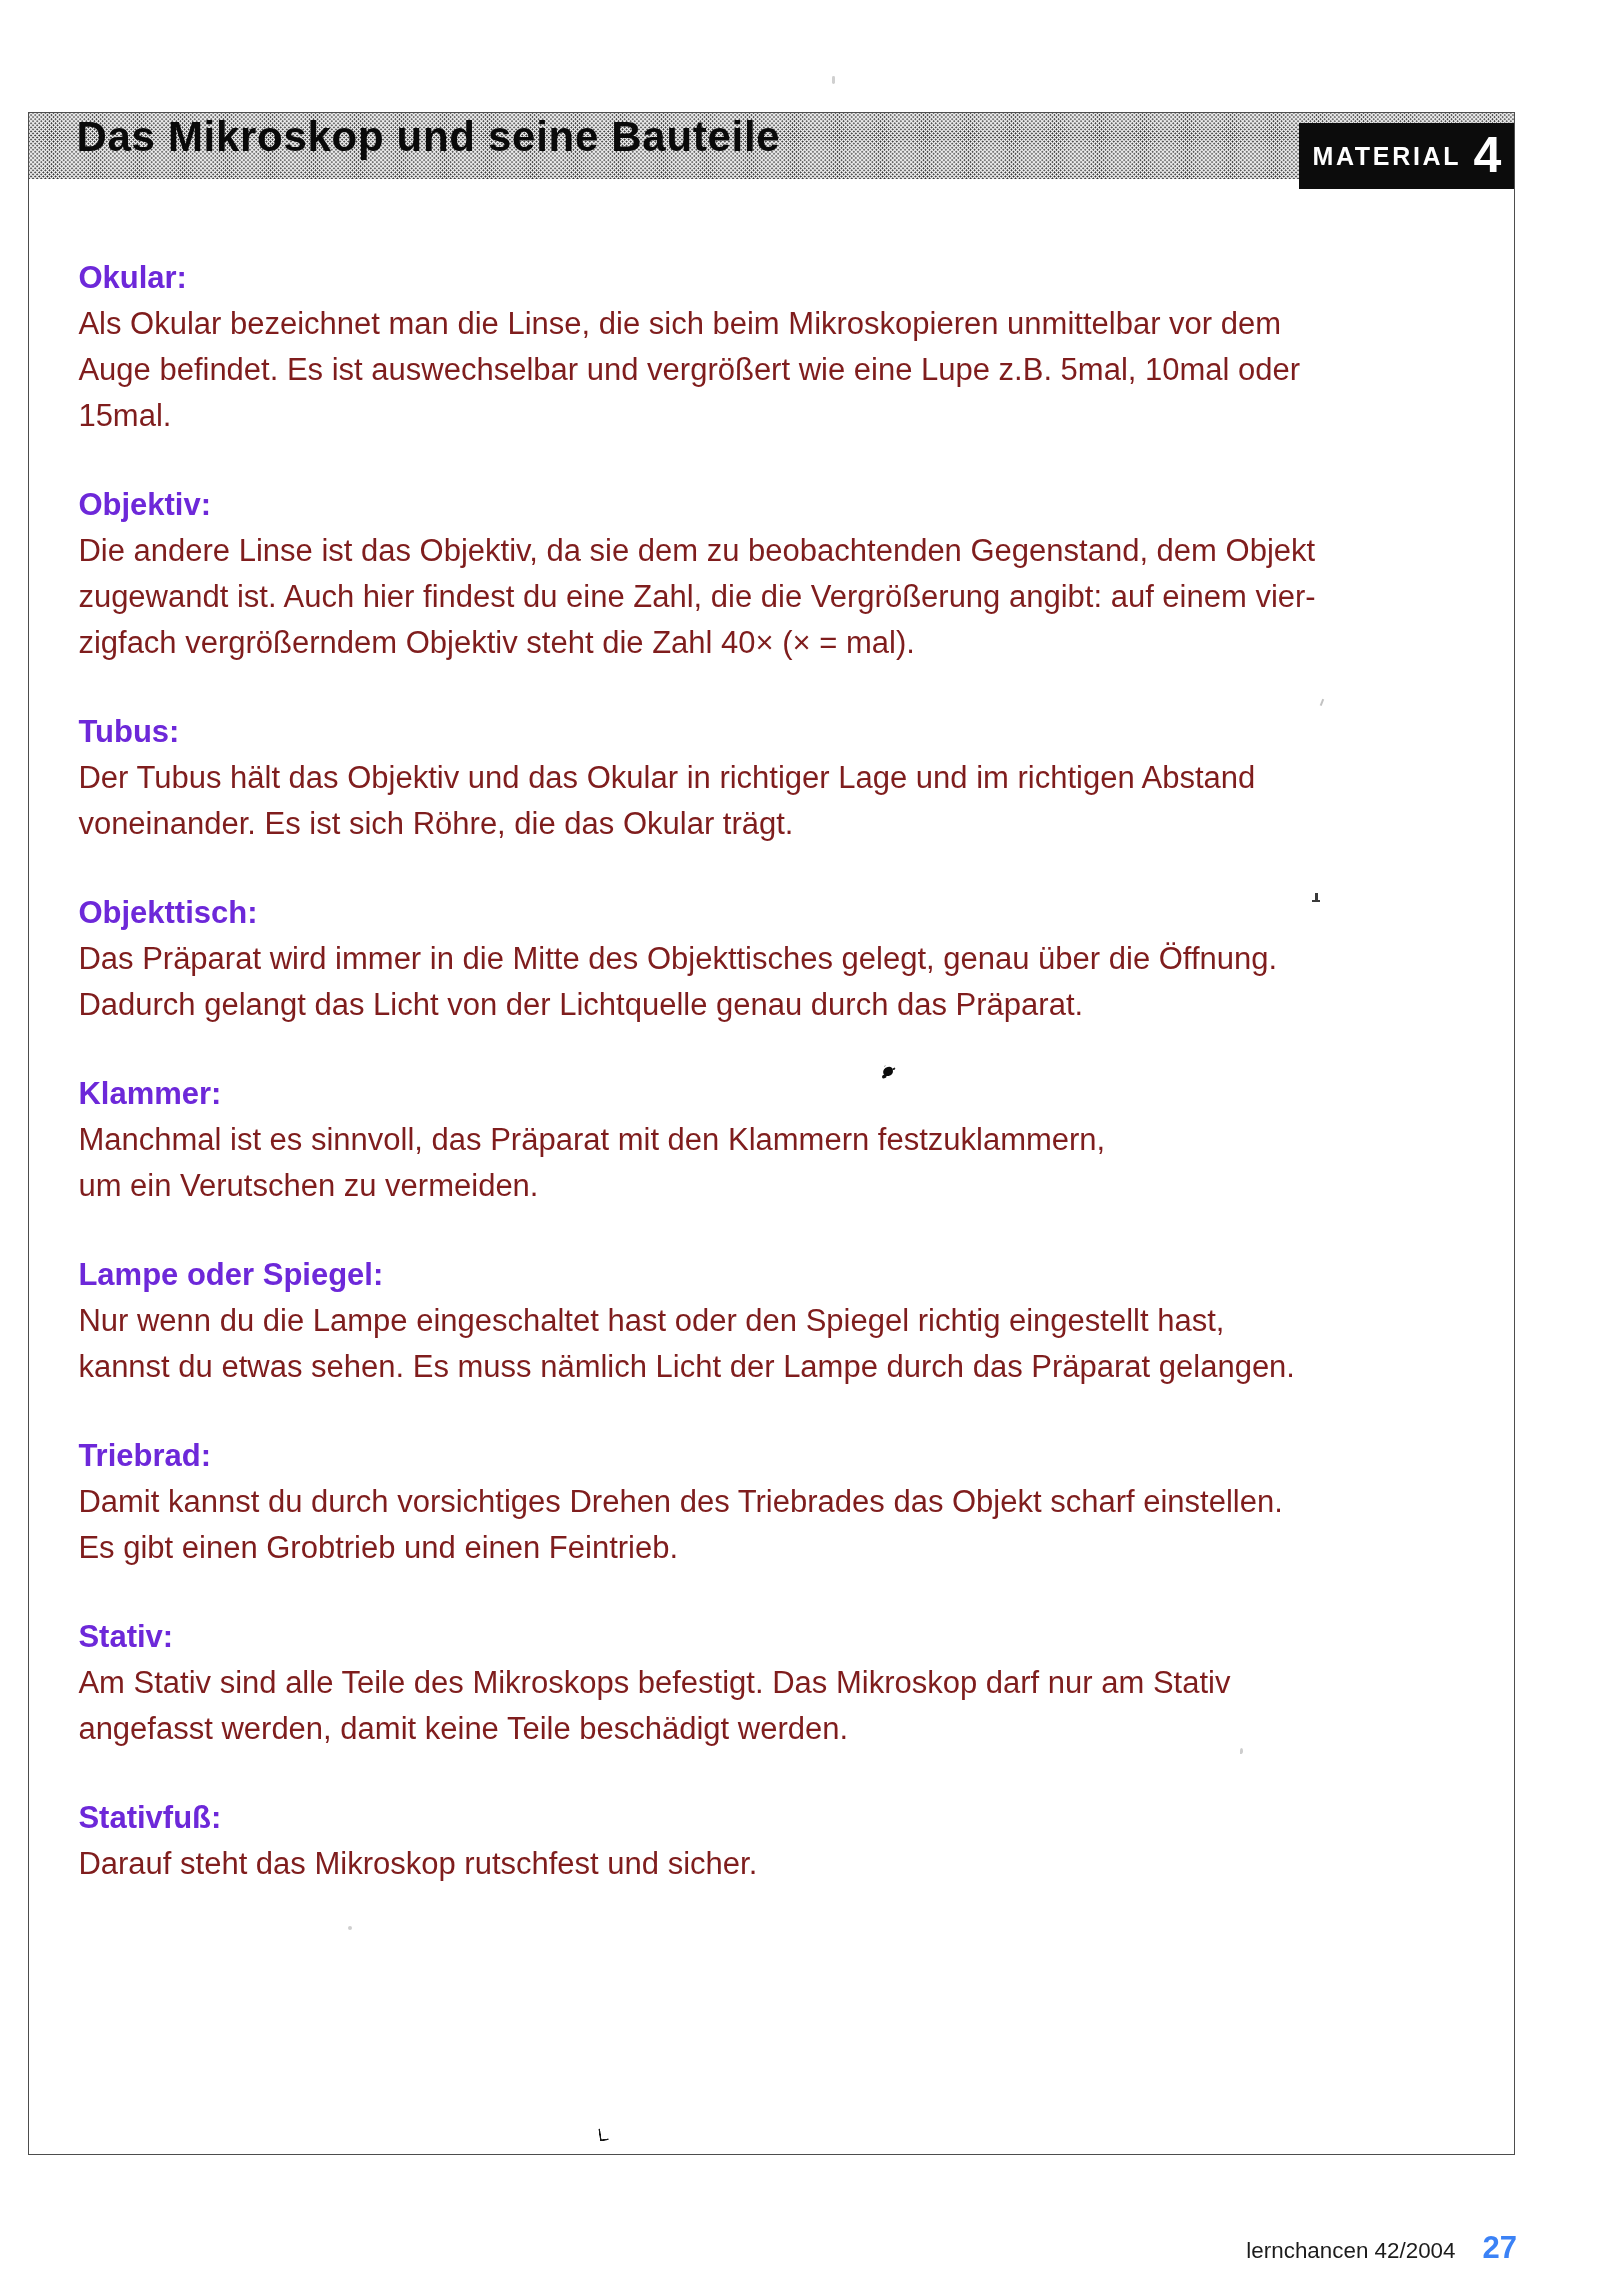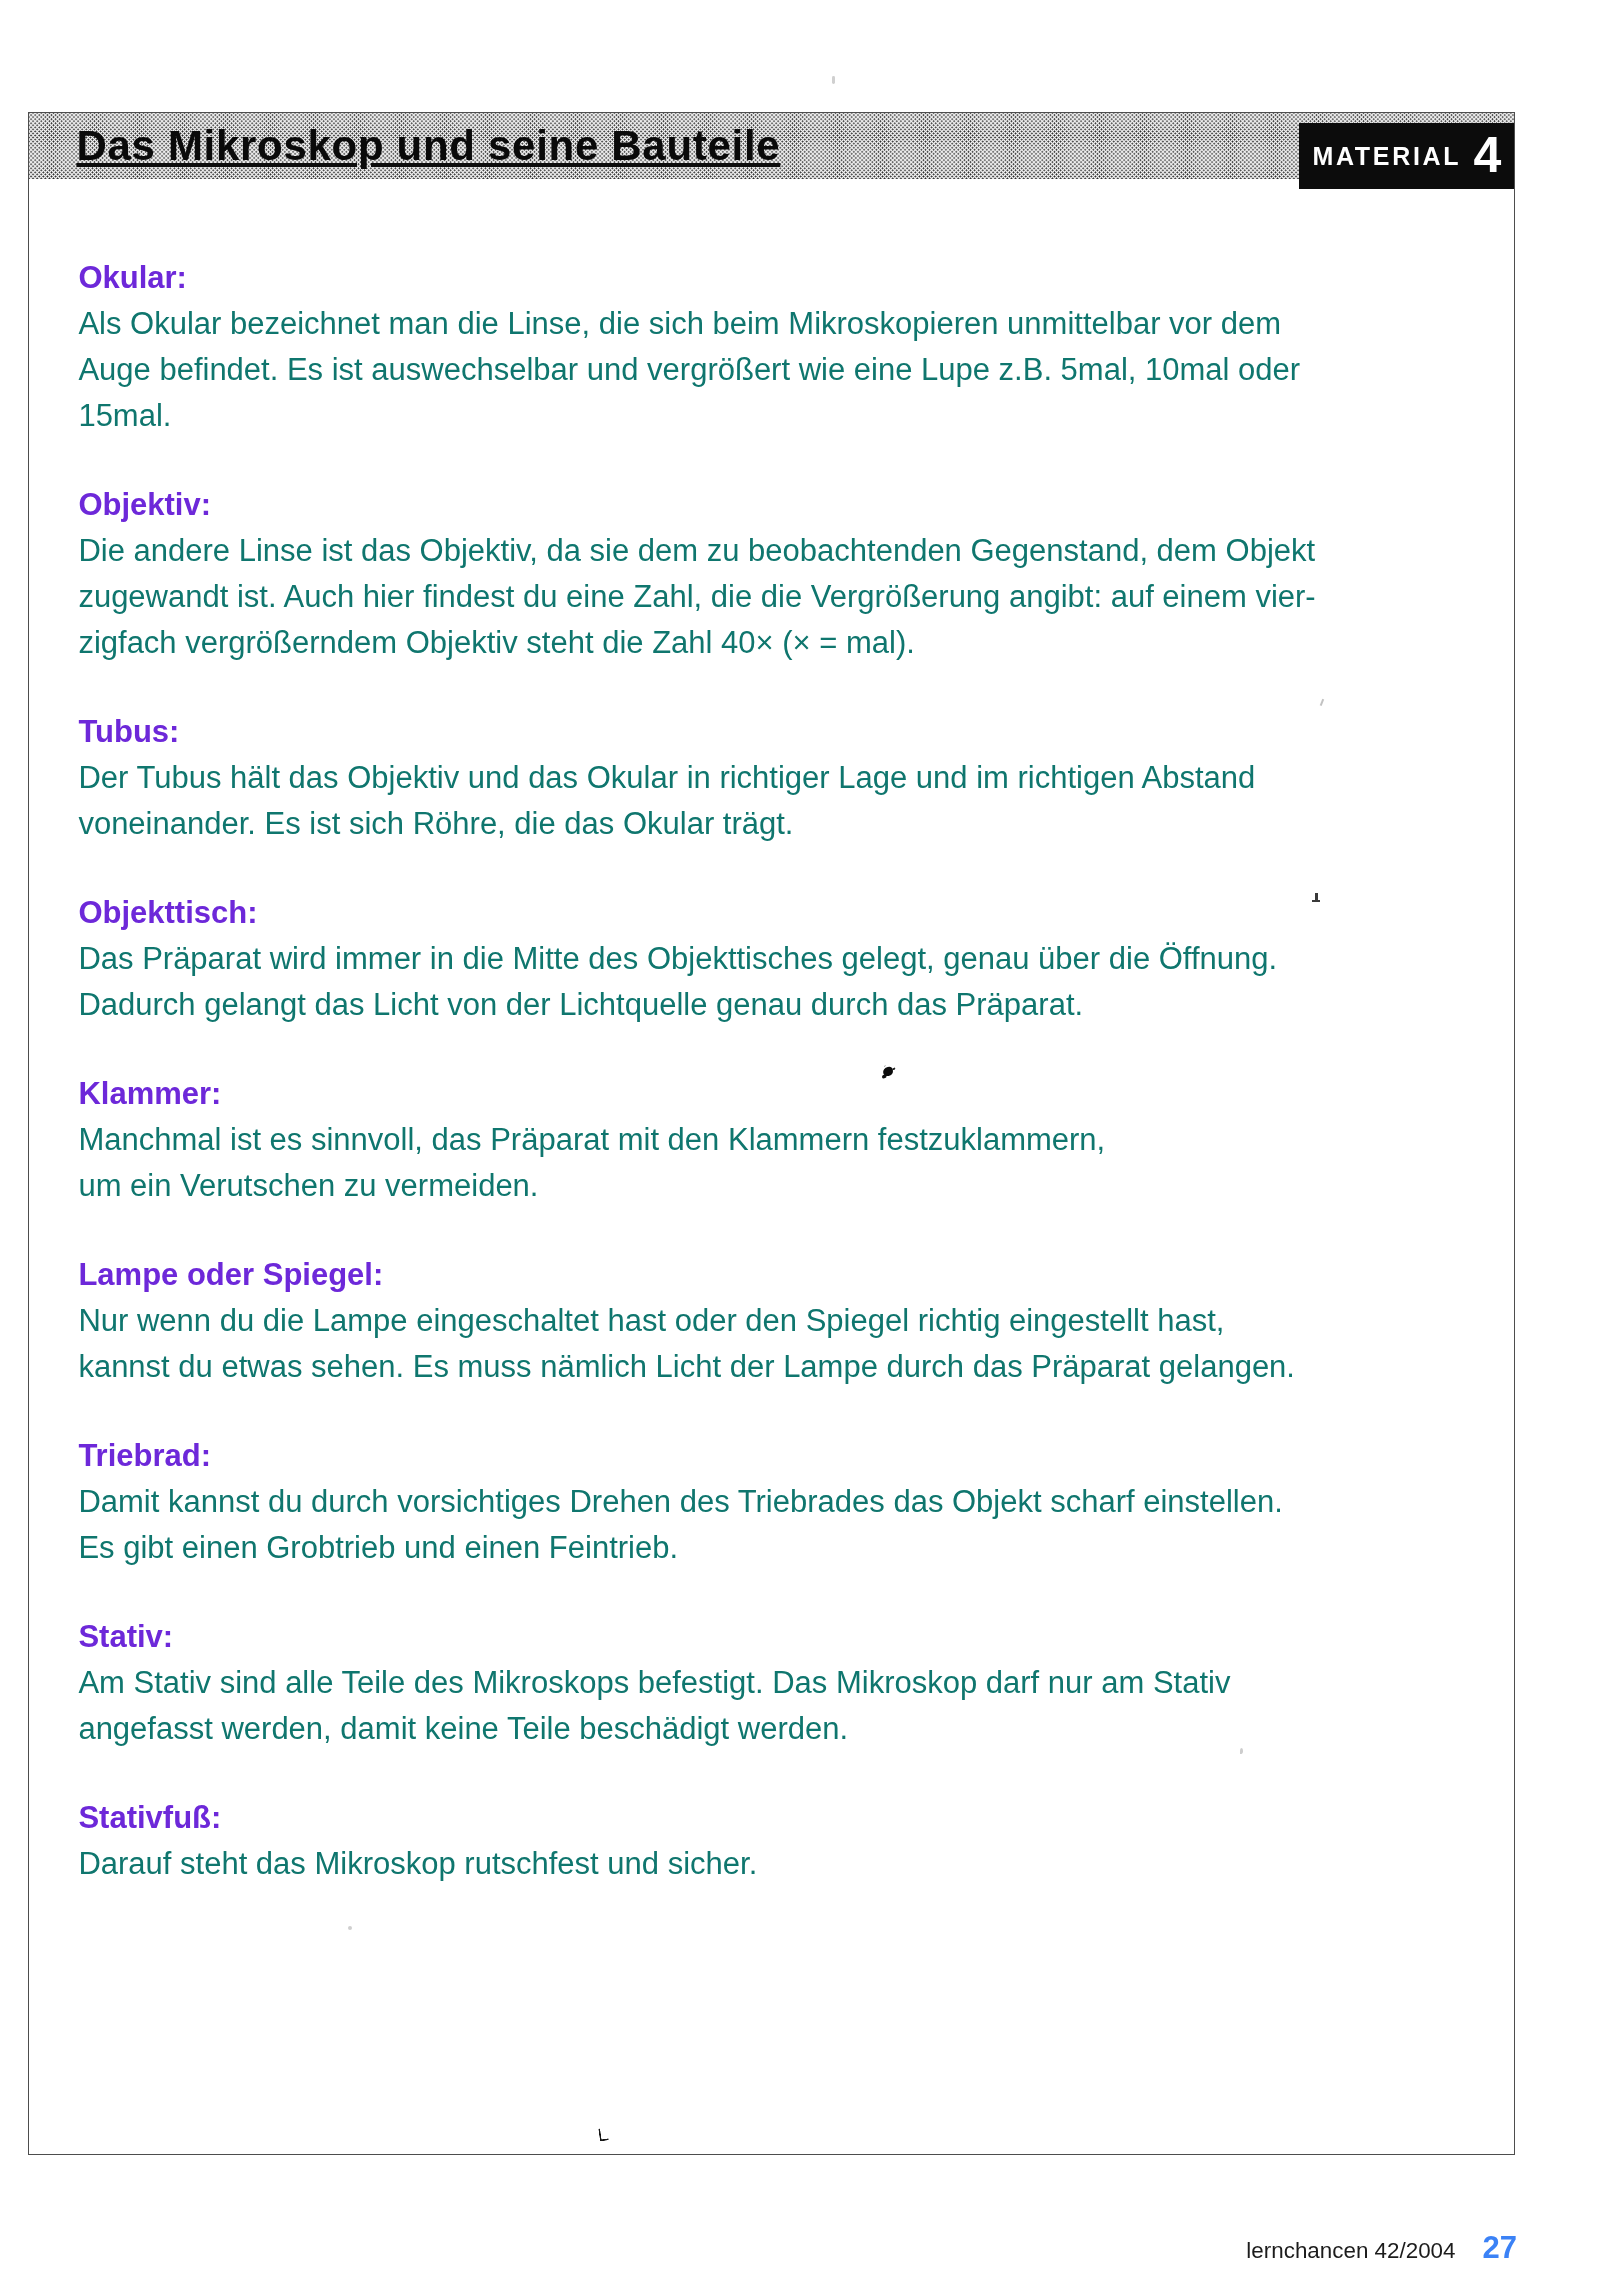--- a/index.html
+++ b/index.html
@@ -25,22 +25,21 @@
   .band{
     position:relative;
     height:66px;
     background-color:#f1f1f1;
     background-image:
       radial-gradient(circle, #1c1c1c 0.7px, transparent 1px),
       radial-gradient(circle, #1c1c1c 0.7px, transparent 1px);
     background-size:4.1px 4.1px;
     background-position:0 0, 2px 2px;
     display:flex;
-    align-items:center;
-    text-decoration:underline;
+    align-items:flex-start;
   }
   .title{
     margin:0;
     padding-left:47px;
     font-size:42px;
     font-weight:bold;
     letter-spacing:0.7px;
     color:#0a0a0a;
     white-space:nowrap;
   }
@@ -76,21 +75,21 @@
     margin:0;
     font-size:31px;
     line-height:46px;
     font-weight:bold;
     color:#6d28d9;
   }
   .section p{
     margin:0;
     font-size:31px;
     line-height:46px;
-    color:#0f766e;
+    color:#7f1d1d;
     white-space:pre-line;
     width:1361px;
   }
   
   .footer{
     position:absolute;
     top:2230px;
     right:83px;
     display:flex;
     align-items:baseline;

